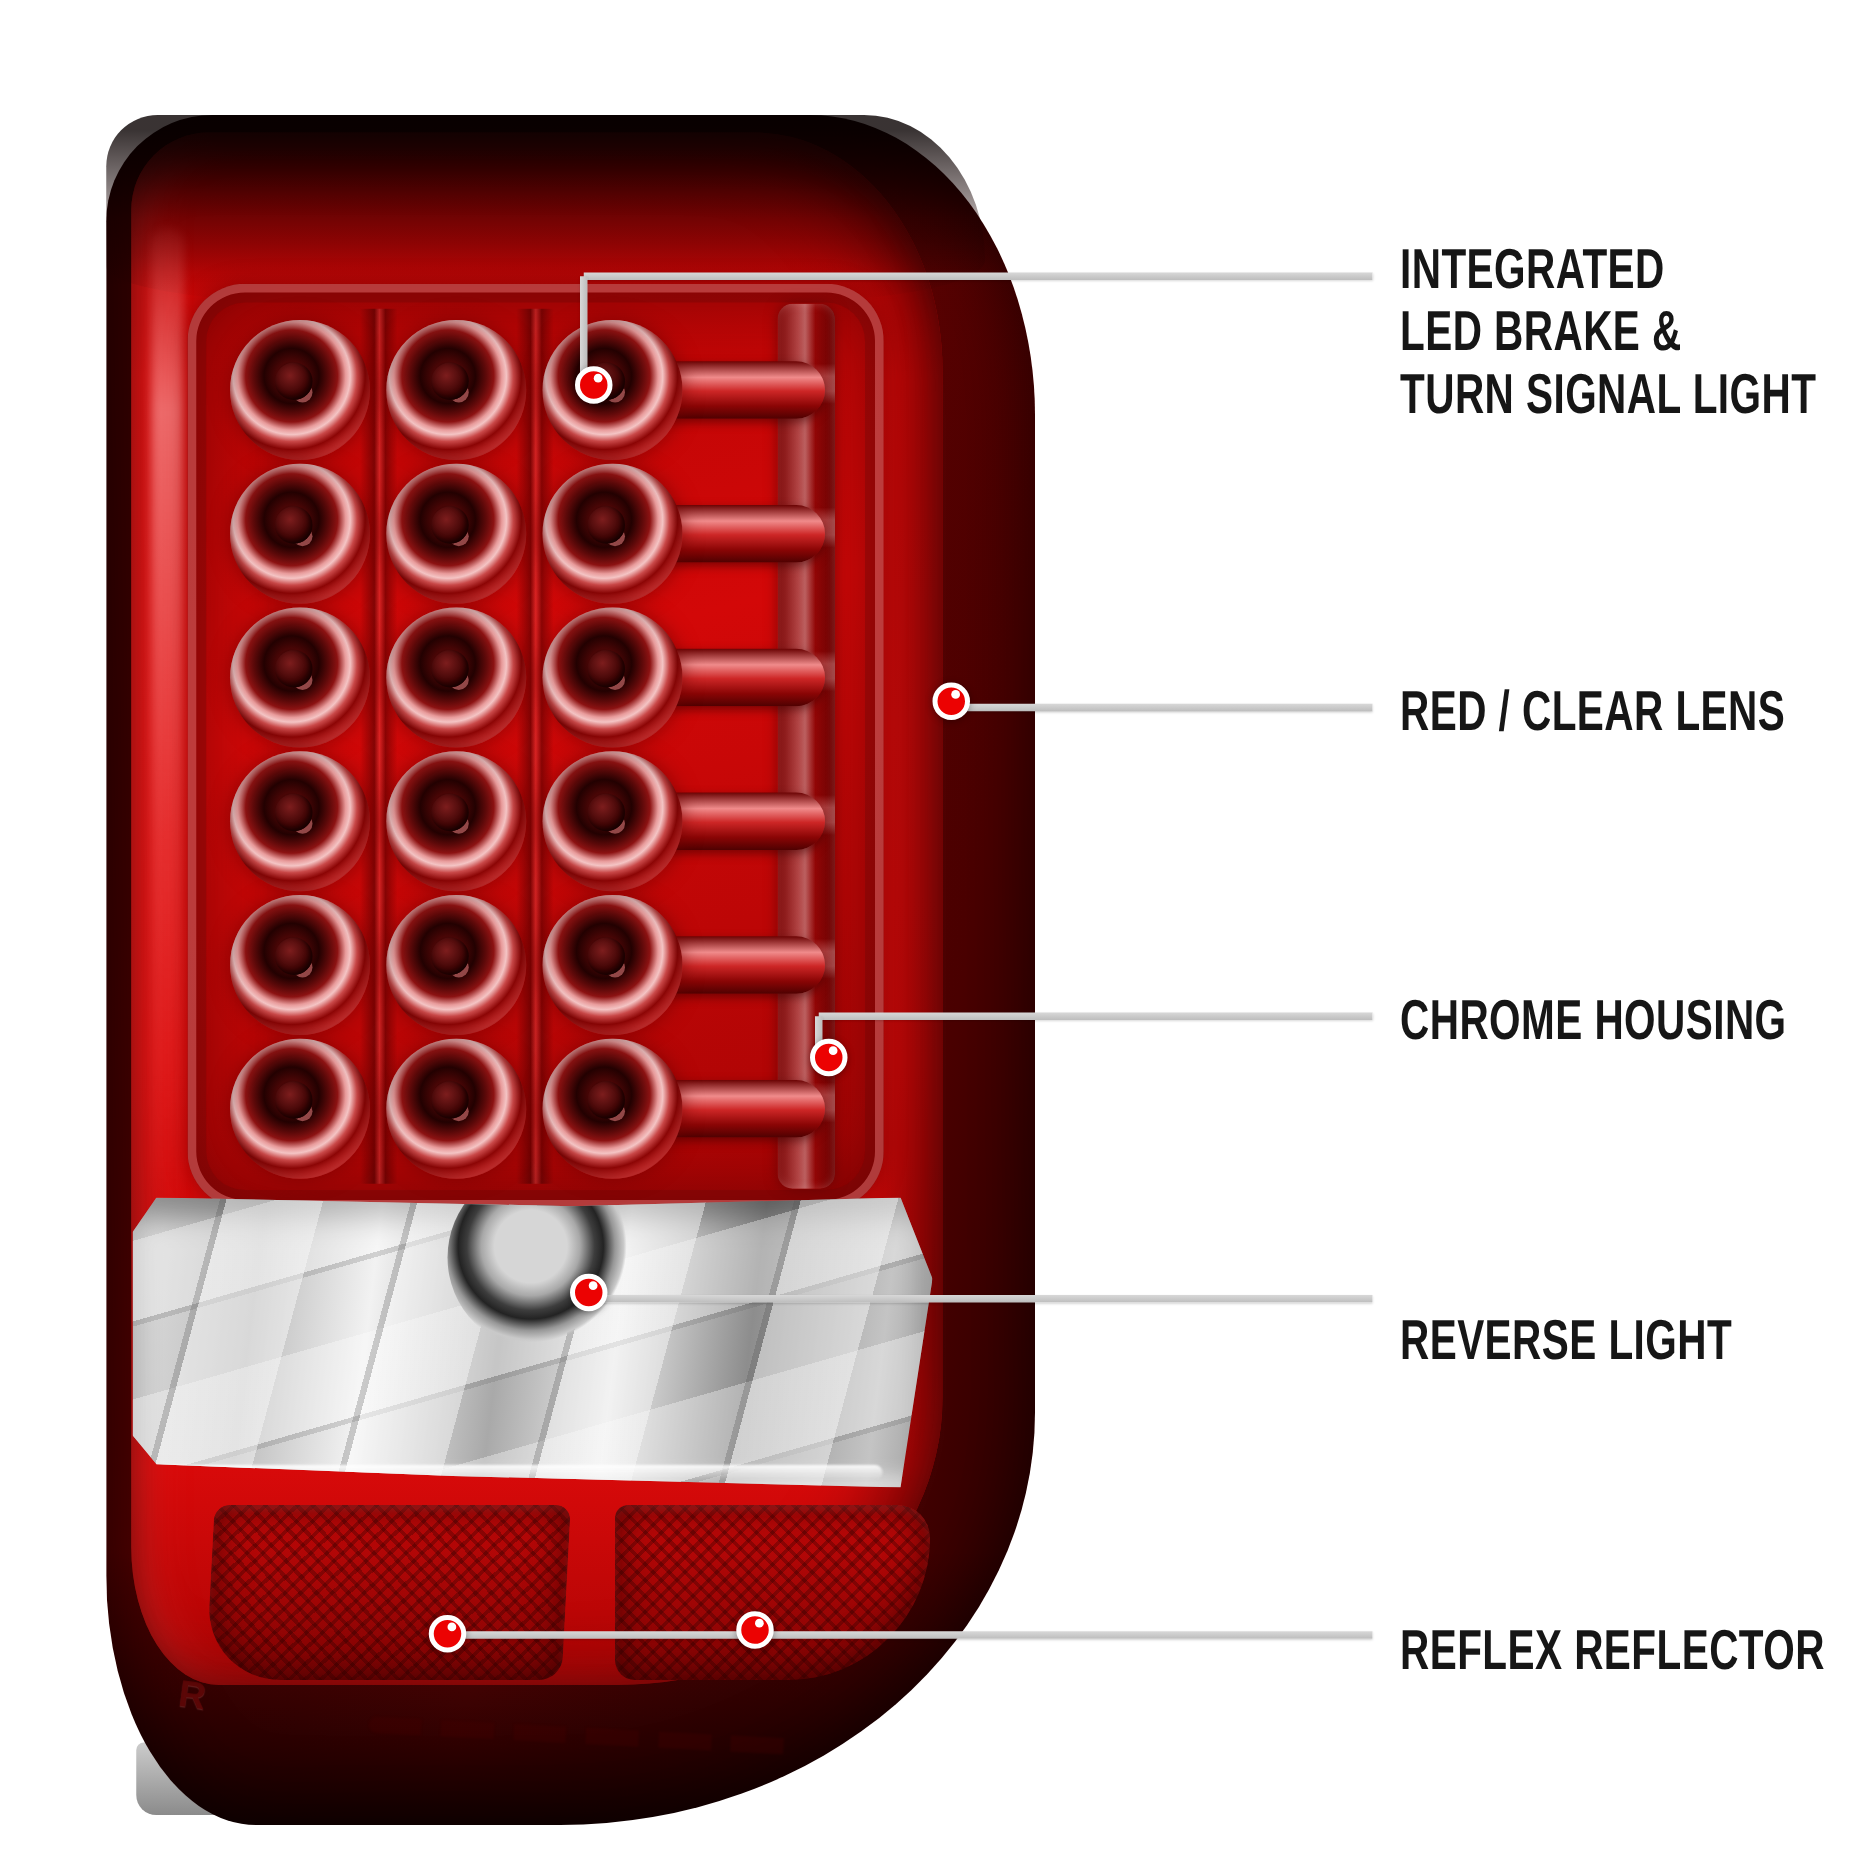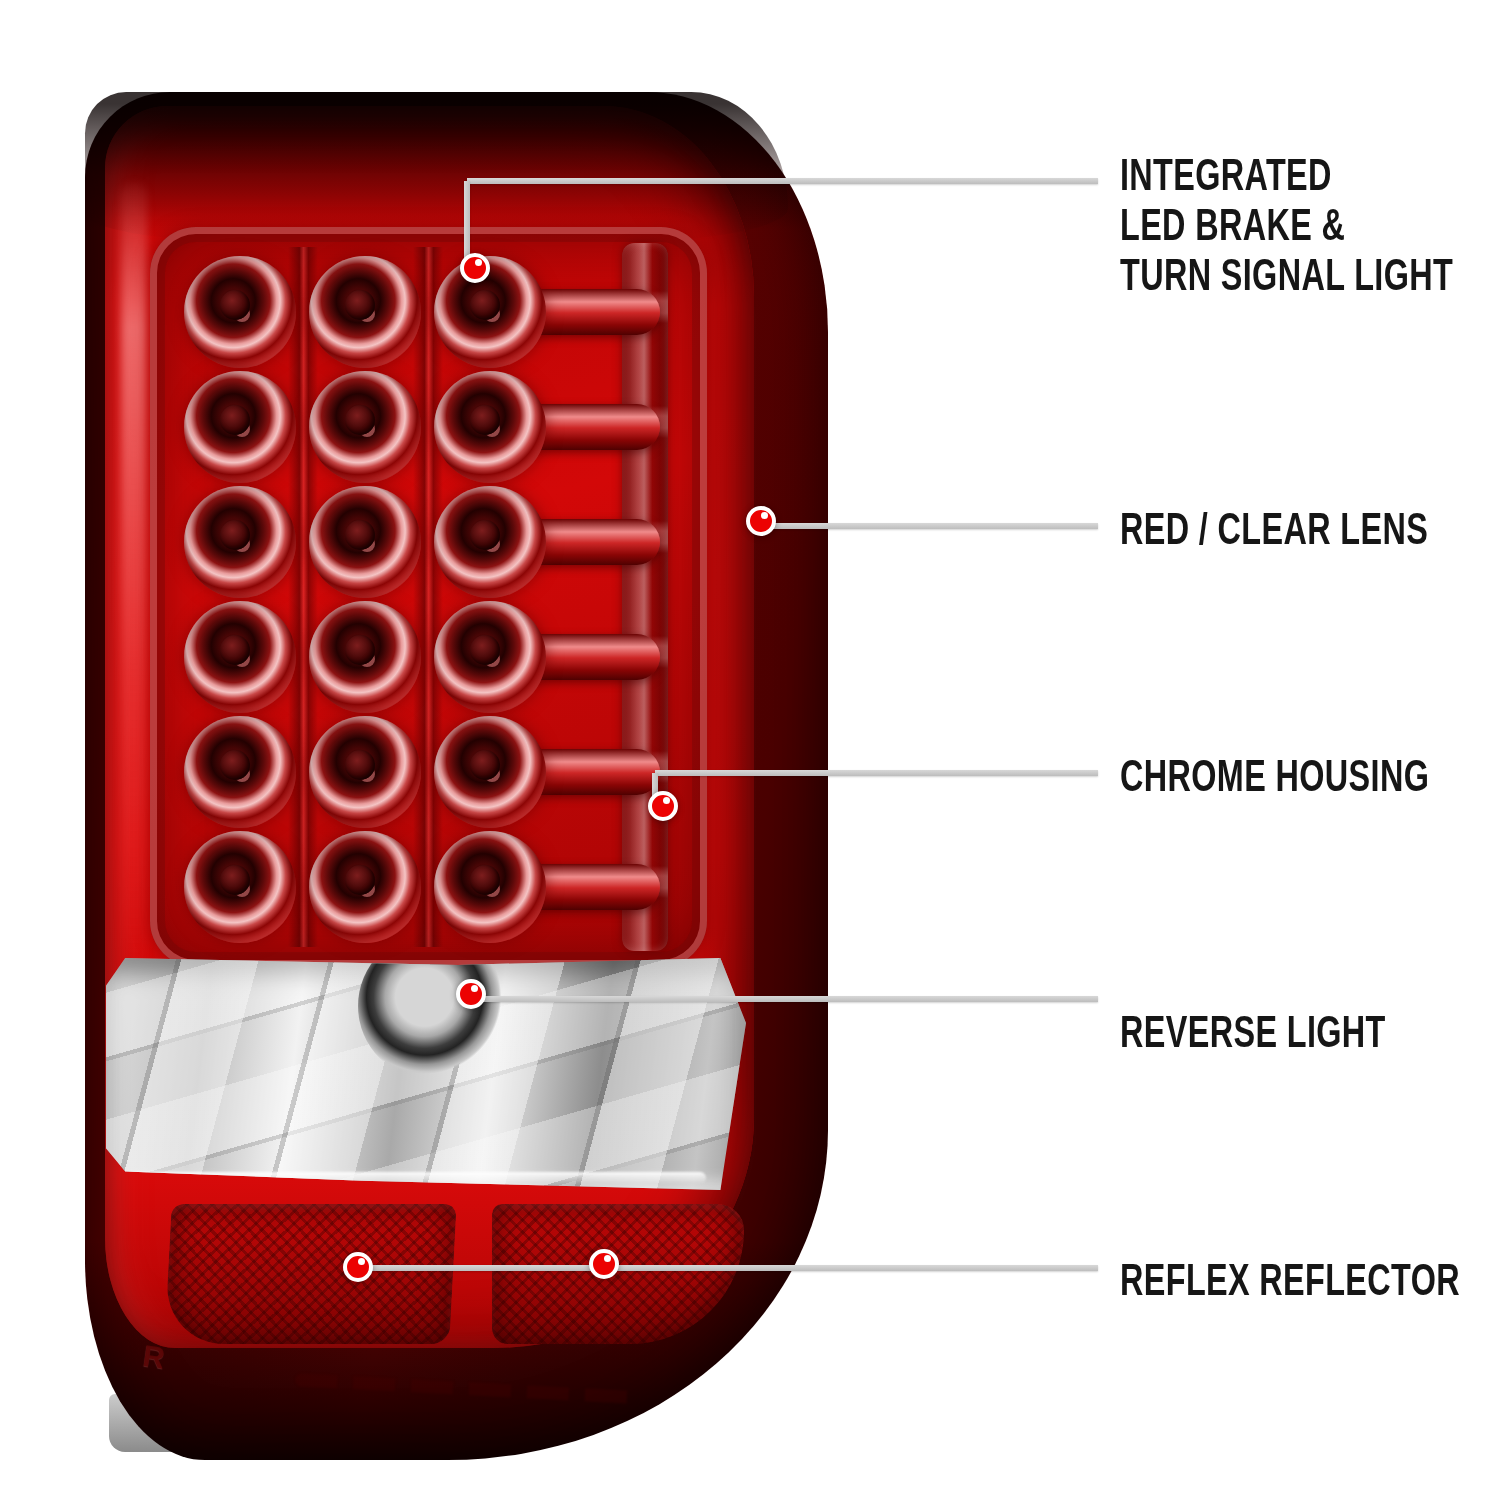--- a/index.html
+++ b/index.html
@@ -129,21 +129,21 @@
     left:210px;top:1290px;width:340px;height:13px;border-radius:7px;opacity:.5;transform:rotate(3deg);
     background:repeating-linear-gradient(90deg, rgba(70,0,0,.65) 0 42px, rgba(0,0,0,0) 42px 58px);
     filter:blur(1px);
   }
   .mount-tab{
     left:24px;top:1302px;width:78px;height:58px;z-index:-1;
     background:linear-gradient(#cccccc,#8b8b8b);border-radius:6px 6px 16px 16px;
   }
 
   
-  #annotations{position:absolute;inset:0;z-index:5;}
+  #annotations{position:absolute;inset:0;z-index:5;margin-top:40px;}
   .leader{position:absolute;background:linear-gradient(#d8d8d8,#bdbdbd);box-shadow:0 1px 2px rgba(0,0,0,.18);}
   .leader.h{height:6px;}
   .leader.v{width:6px;background:linear-gradient(90deg,#d8d8d8,#bdbdbd);}
   .marker{
     position:absolute;width:22px;height:22px;border-radius:50%;
     background:#ec0202;border:4px solid #ffffff;
     box-shadow:0 1px 6px rgba(0,0,0,.35);
   }
   .marker::after{
     content:"";position:absolute;left:11px;top:2px;width:7px;height:7px;border-radius:50%;background:#ffffff;

